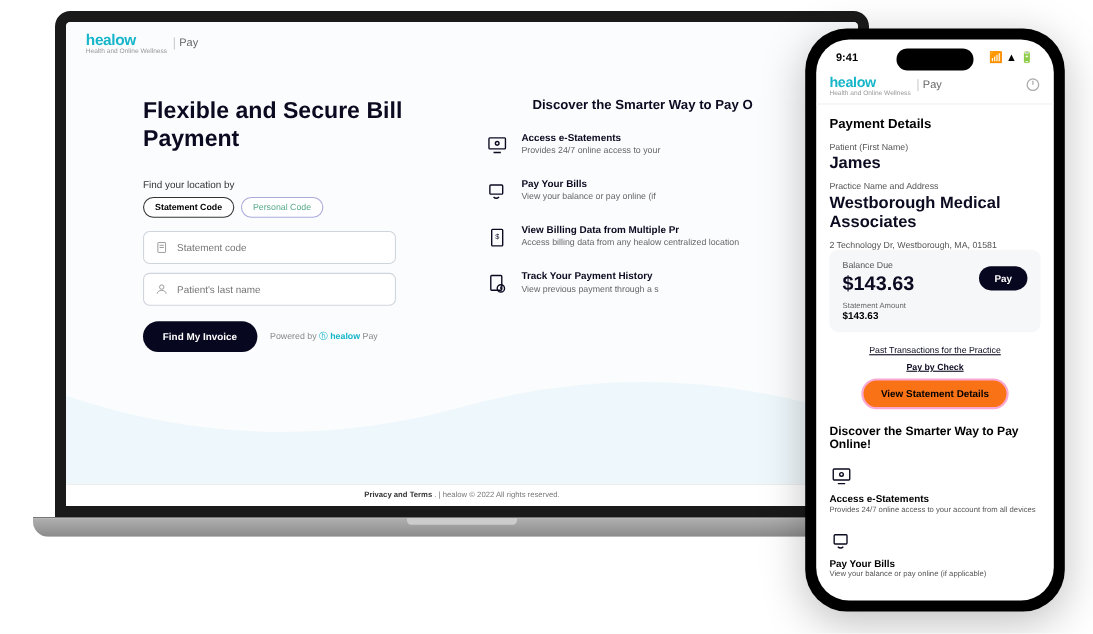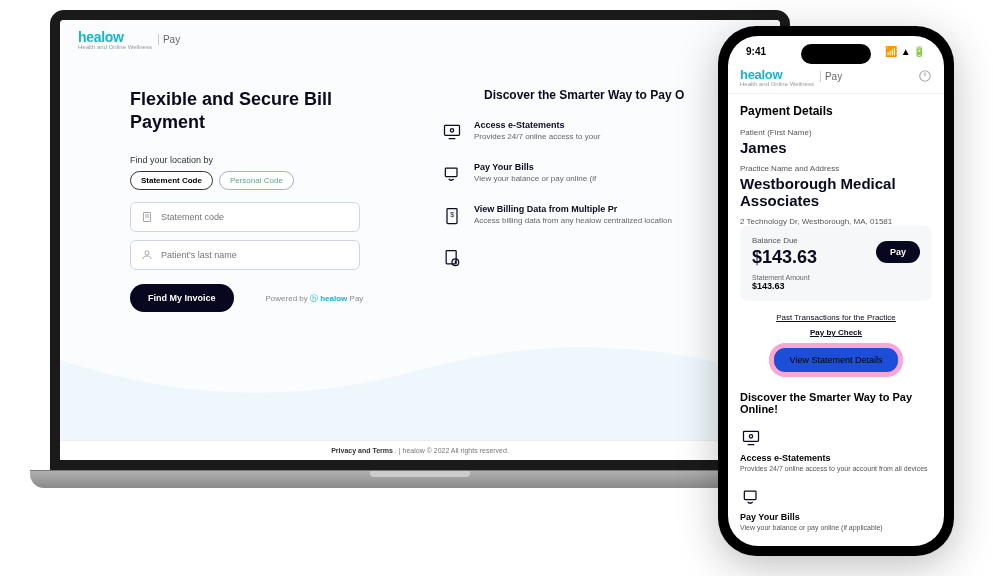--- a/index.html
+++ b/index.html
@@ -15,52 +15,52 @@
 .lp-header { padding: 8px 18px; }
 .logo { display:inline-flex; align-items:center; gap:4px; }
 .logo-text { color:#16b5c9; font-weight:600; font-size:14px; letter-spacing:-0.3px;}
 .logo-sub { font-size:6px; color:#999; display:block; margin-top:-2px;}
 .logo-pay { font-size:10px; color:#666; margin-left:2px; border-left:1px solid #ccc; padding-left:4px;}
 
 .lp-main { flex:1; display:flex; padding: 0 30px; position:relative; overflow:hidden;}
 .lp-left { width: 50%; padding: 30px 20px 0 40px; position:relative; z-index:2;}
 .lp-right { width: 50%; padding: 30px 0 0 20px; z-index:2;}
 
-.lp-title { font-size: 18px; font-weight: 700; color:#0a0a20; line-height:1.25; margin-bottom:22px;}
+.lp-title { font-size: 21px; font-weight: 700; color:#0a0a20; line-height:1.25; margin-bottom:22px;}
 .lp-label { font-size: 9px; color:#333; margin-bottom:6px;}
 .pill-row { display:flex; gap:6px; margin-bottom:12px;}
 .pill { font-size:8px; padding:4px 10px; border-radius:10px; border:1px solid #333; background:#fff; cursor:pointer;}
 .pill.active { border-color:#333; font-weight:600;}
 .pill.inactive { border-color:#aad; color:#5a8;}
 
 .input-box { display:flex; align-items:center; gap:8px; border:1px solid #d0d5dd; border-radius:6px; padding:8px 10px; margin-bottom:8px; background:#fff; width: 230px;}
 .input-box input { border:none; outline:none; font-size:9px; flex:1; background:transparent; color:#888;}
 .icon-sq { width:12px; height:12px; flex-shrink:0; display:flex; align-items:center; justify-content:center;}
 .icon-sq svg { width:100%; height:100%; stroke:#888; fill:none; stroke-width:1.5;}
 
-.btn-row { display:flex; align-items:center; gap:32px; margin-top:14px;}
+.btn-row { display:flex; align-items:center; gap:12px; margin-top:14px;}
 .btn-primary { background:#07071f; color:#fff; border:none; border-radius:18px; padding:9px 18px; font-size:9px; font-weight:600; cursor:pointer;}
 .powered { font-size:8px; color:#888;}
 .powered .hl { color:#16b5c9; font-weight:600;}
 
 .lp-right h3 { font-size:12px; font-weight:700; color:#0a0a20; margin-bottom:18px;padding-left:44px;}
 .feature { display:flex; gap:10px; margin-bottom:18px;}
 .feature-icon { width:24px; height:24px; flex-shrink:0; display:flex; align-items:center; justify-content:center;}
 .feature-icon svg { width:20px; height:20px; stroke:#0a0a20; fill:none; stroke-width:1.5;}
 .feature-text .ft-title { font-size:9px; font-weight:700; color:#0a0a20; margin-bottom:2px;}
 .feature-text .ft-desc { font-size:8px; color:#666;}
 
 .lp-wave { position:absolute; left:0; bottom:0; width:100%; height:120px; pointer-events:none;}
 .lp-wave svg { width:100%; height:100%;}
 
 .lp-footer { text-align:center; font-size:7px; color:#777; padding:6px 0; border-top:1px solid #eee; background:#fff;}
 .lp-footer a { color:#333; text-decoration:none; font-weight:600;}
 
 
-.phone-frame { position:absolute; right:40px; top:26px; width:236px; height:530px; background:#000; border-radius:38px; padding:10px; box-shadow:0 10px 40px rgba(0,0,0,0.25); }
+.phone-frame { position:absolute; right:26px; top:26px; width:236px; height:530px; background:#000; border-radius:38px; padding:10px; box-shadow:0 10px 40px rgba(0,0,0,0.25); }
 .phone-screen { width:100%; height:100%; background:#fff; border-radius:30px; overflow:hidden; position:relative;}
 .phone-island { position:absolute; top:8px; left:50%; transform:translateX(-50%); width:70px; height:20px; background:#000; border-radius:12px; z-index:10;}
 .phone-status { display:flex; justify-content:space-between; align-items:center; padding:10px 18px 4px; font-size:10px; font-weight:700;}
 .status-icons { display:flex; gap:3px; align-items:center;}
 .status-icons span { font-size:10px;}
 
 .ph-header { display:flex; justify-content:space-between; align-items:center; padding:4px 12px 6px; border-bottom:1px solid #f0f0f0;}
 .ph-header .logo-text { font-size:13px;}
 .power-icon { width:14px; height:14px;}
 
@@ -72,21 +72,21 @@
 
 .balance-card { background:#f5f7f9; border-radius:8px; padding:10px 12px; margin-bottom:12px;}
 .balance-row { display:flex; justify-content:space-between; align-items:center;}
 .balance-amt { font-size:18px; font-weight:900; color:#0a0a20;}
 .btn-pay { background:#07071f; color:#fff; border:none; border-radius:14px; padding:6px 14px; font-size:9px; font-weight:700; cursor:pointer;}
 .stmt-label { font-size:7px; color:#666; margin-top:6px;}
 .stmt-amt { font-size:9px; font-weight:700;}
 
 .ph-links { text-align:center; margin-bottom:14px;}
 .ph-link { font-size:8px; color:#0a0a20; text-decoration:underline; display:block; margin-bottom:6px; cursor:pointer;}
-.btn-outline { border:5px solid #f9a8d4; background:#1d4ed8; border-radius:16px; padding:7px 16px; font-size:9px; font-weight:400; cursor:pointer;}
+.btn-outline { border:2px solid #f9a8d4; background:#f97316; border-radius:16px; padding:7px 16px; font-size:9px; font-weight:700; cursor:pointer;}
 
 .ph-discover { font-size:11px; font-weight:800; margin:10px 0 12px;}
 .ph-feature { margin-bottom:14px;}
 .ph-feature .feature-icon { width:22px; height:22px; margin-bottom:4px;}
 .ph-feature .ft-title { font-size:9px; font-weight:800;}
 .ph-feature .ft-desc { font-size:7px; color:#555; margin-top:2px;}
 </style>
 </head>
 <body>
 
@@ -184,20 +184,24 @@
             </div>
           </div>
           <div class="feature">
             <span class="feature-icon">
                 <svg viewBox="0 0 24 24">
                   <rect x="5" y="3" width="12" height="16" rx="1"></rect>
                   <circle cx="16" cy="17" r="4"></circle>
                   <path d="M16 15v2l1 1"></path>
                 </svg>
               </span>
+            <div class="feature-text">
+              <div class="ft-title">Track Your Payment History</div>
+              <div class="ft-desc">View previous payment through a s</div>
+            </div>
           </div>
         </div>
       </div>
       <div class="lp-footer">
         <a>Privacy and Terms</a><span> . | healow © 2022 All rights reserved.</span>
       </div>
     </div>
   </div>
   <div class="laptop-base">
       <div class="laptop-notch"></div>

